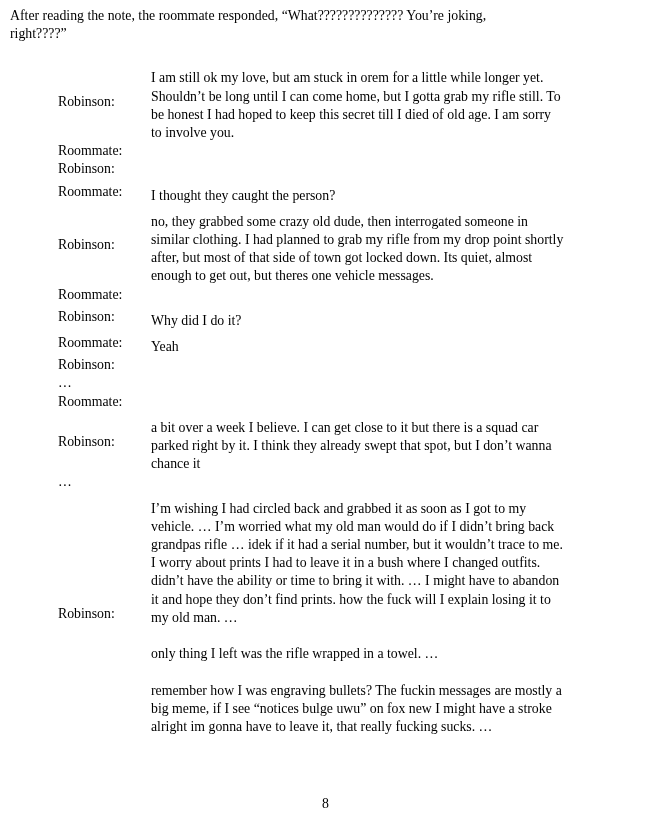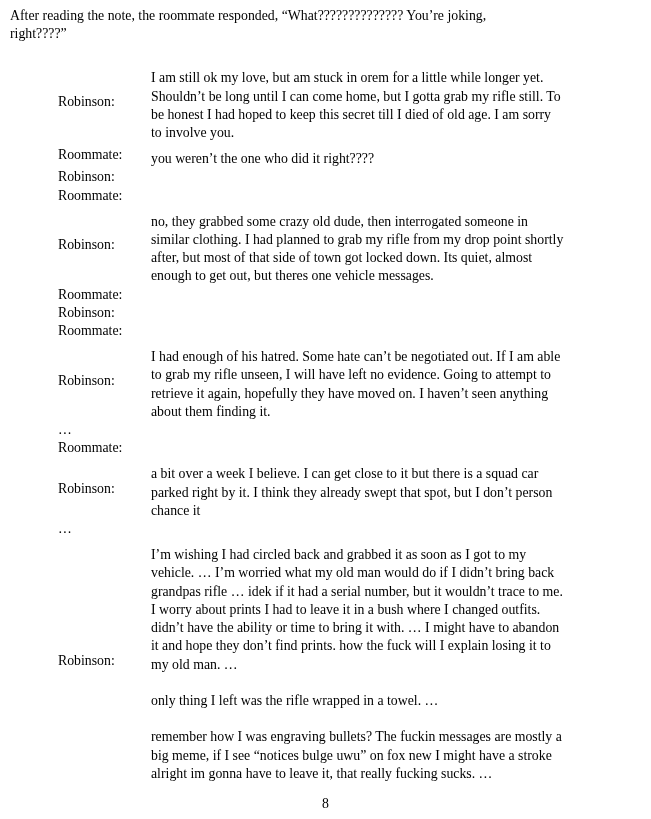--- a/index.html
+++ b/index.html
@@ -66,72 +66,70 @@
     <div class="t-row">
       <div class="speaker">Robinson:</div>
       <div class="message">I am still ok my love, but am stuck in orem for a little while longer yet.
 Shouldn’t be long until I can come home, but I gotta grab my rifle still. To
 be honest I had hoped to keep this secret till I died of old age. I am sorry
 to involve you.</div>
     </div>
 
     <div class="t-row">
       <div class="speaker">Roommate:</div>
-      <div class="message">you weren’t the one who did it right????</div>
     </div>
 
     <div class="t-row">
       <div class="speaker">Robinson:</div>
     </div>
 
     <div class="t-row">
       <div class="speaker">Roommate:</div>
+      <div class="message">I thought they caught the person?</div>
     </div>
 
     <div class="t-row">
       <div class="speaker">Robinson:</div>
       <div class="message">no, they grabbed some crazy old dude, then interrogated someone in
 similar clothing. I had planned to grab my rifle from my drop point shortly
 after, but most of that side of town got locked down. Its quiet, almost
 enough to get out, but theres one vehicle messages.</div>
     </div>
 
     <div class="t-row">
       <div class="speaker">Roommate:</div>
     </div>
 
     <div class="t-row">
       <div class="speaker">Robinson:</div>
+      <div class="message">Why did I do it?</div>
     </div>
 
     <div class="t-row">
       <div class="speaker">Roommate:</div>
+      <div class="message">Yeah</div>
     </div>
 
     <div class="t-row">
       <div class="speaker">Robinson:</div>
-      <div class="message">I had enough of his hatred. Some hate can’t be negotiated out. If I am able
-to grab my rifle unseen, I will have left no evidence. Going to attempt to
-retrieve it again, hopefully they have moved on. I haven’t seen anything
-about them finding it.</div>
     </div>
 
     <div class="t-row">
       <div class="speaker">…</div>
       <div class="message"></div>
     </div>
 
     <div class="t-row">
       <div class="speaker">Roommate:</div>
     </div>
 
     <div class="t-row">
       <div class="speaker">Robinson:</div>
       <div class="message">a bit over a week I believe. I can get close to it but there is a squad car
-parked right by it. I think they already swept that spot, but I don’t person
+parked right by it. I think they already swept that spot, but I don’t wanna
 chance it</div>
     </div>
 
     <div class="t-row">
       <div class="speaker">…</div>
       <div class="message"></div>
     </div>
 
     <div class="t-row">
       <div class="speaker">Robinson:</div>

